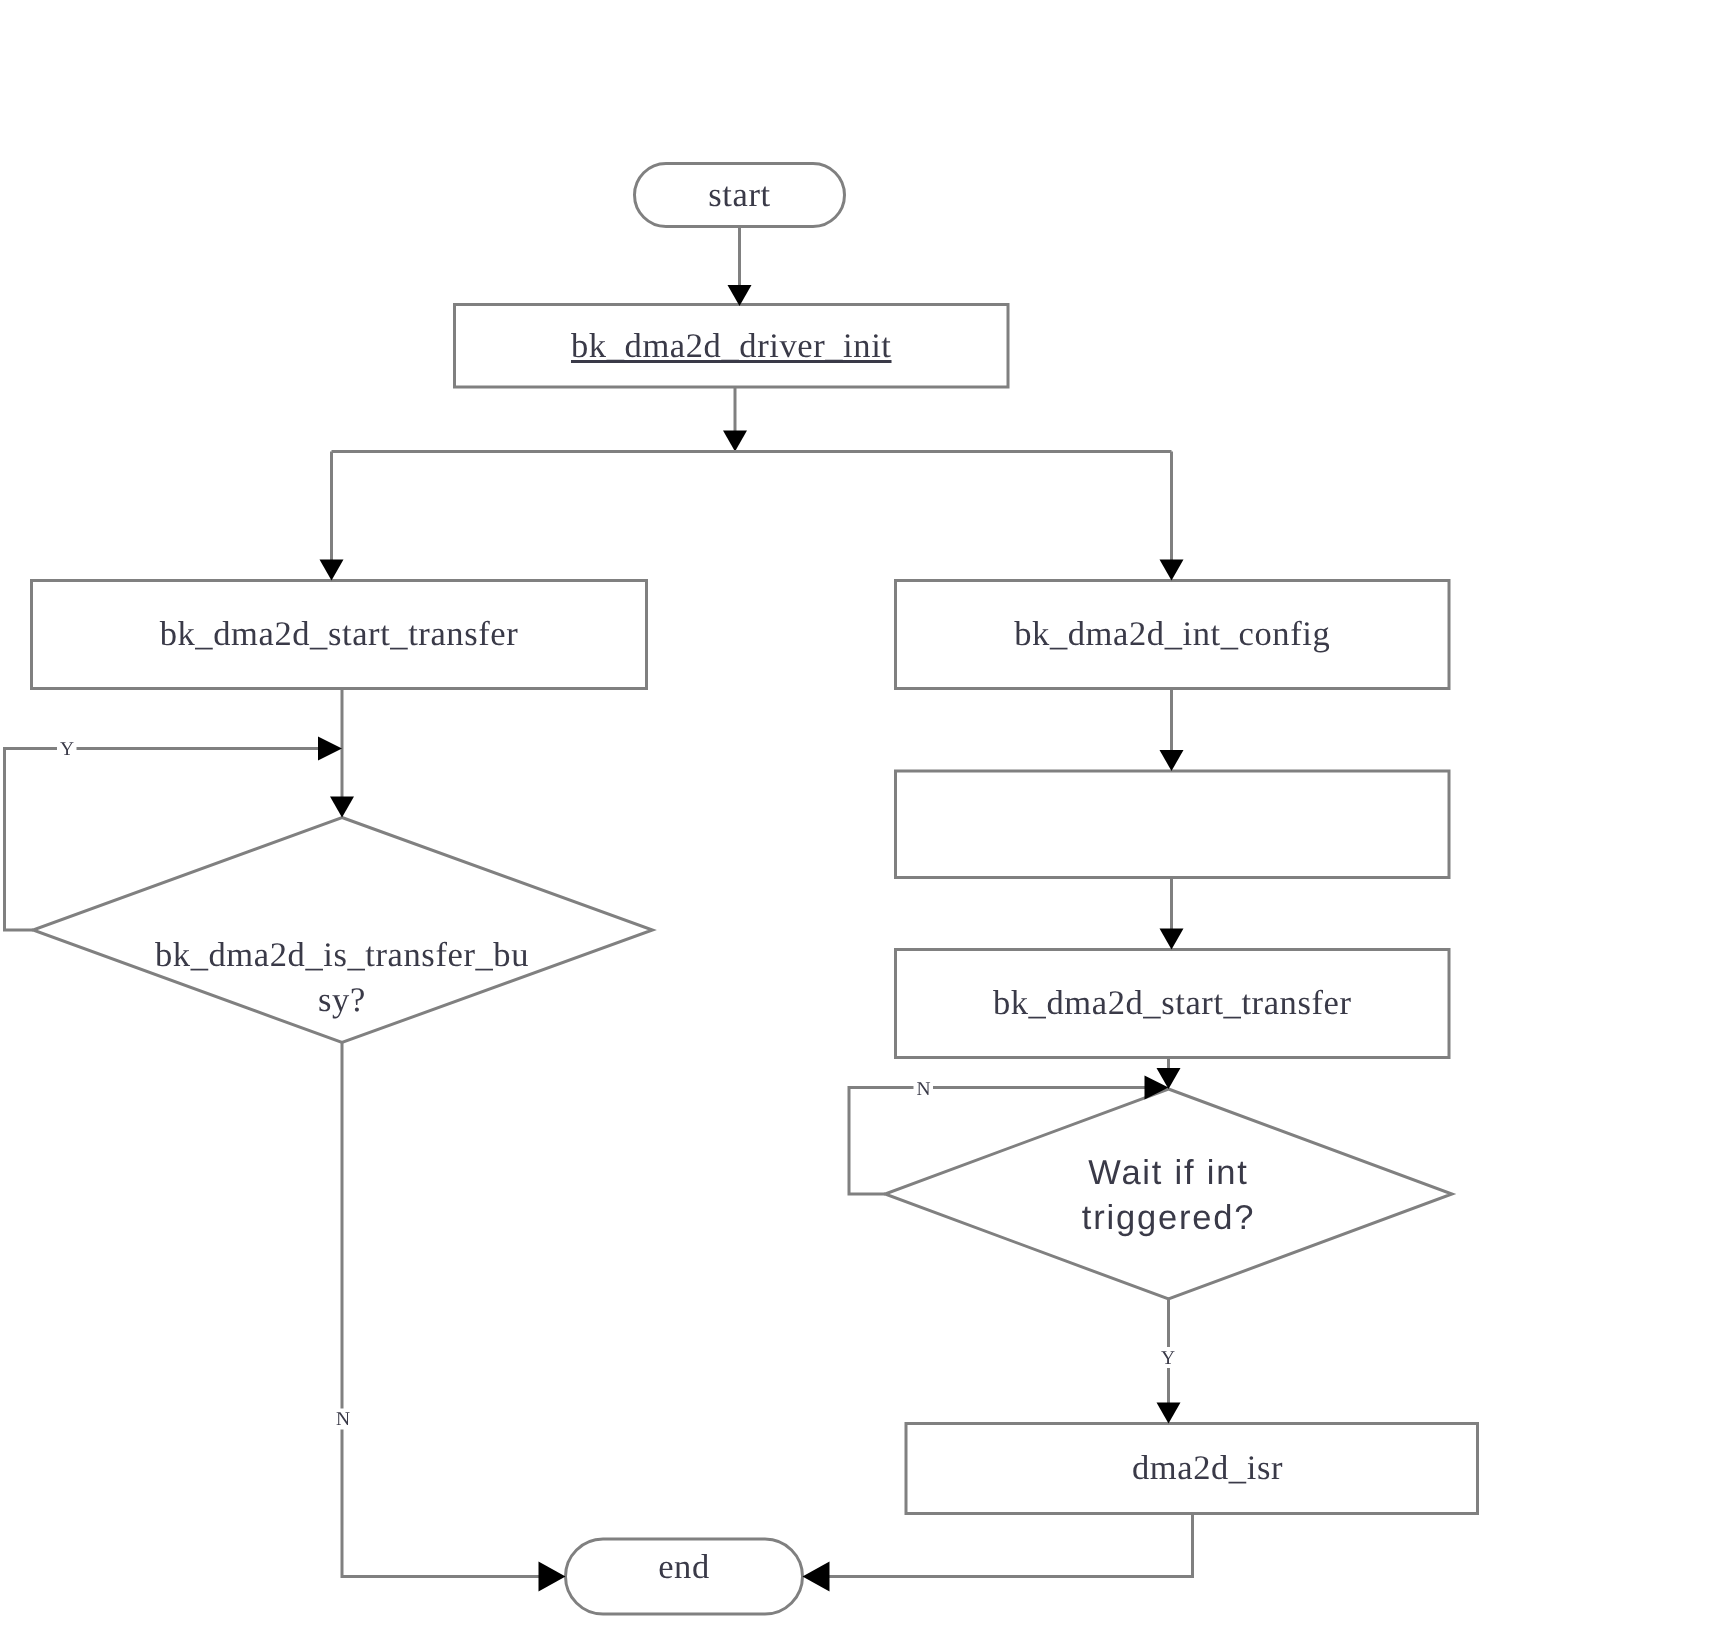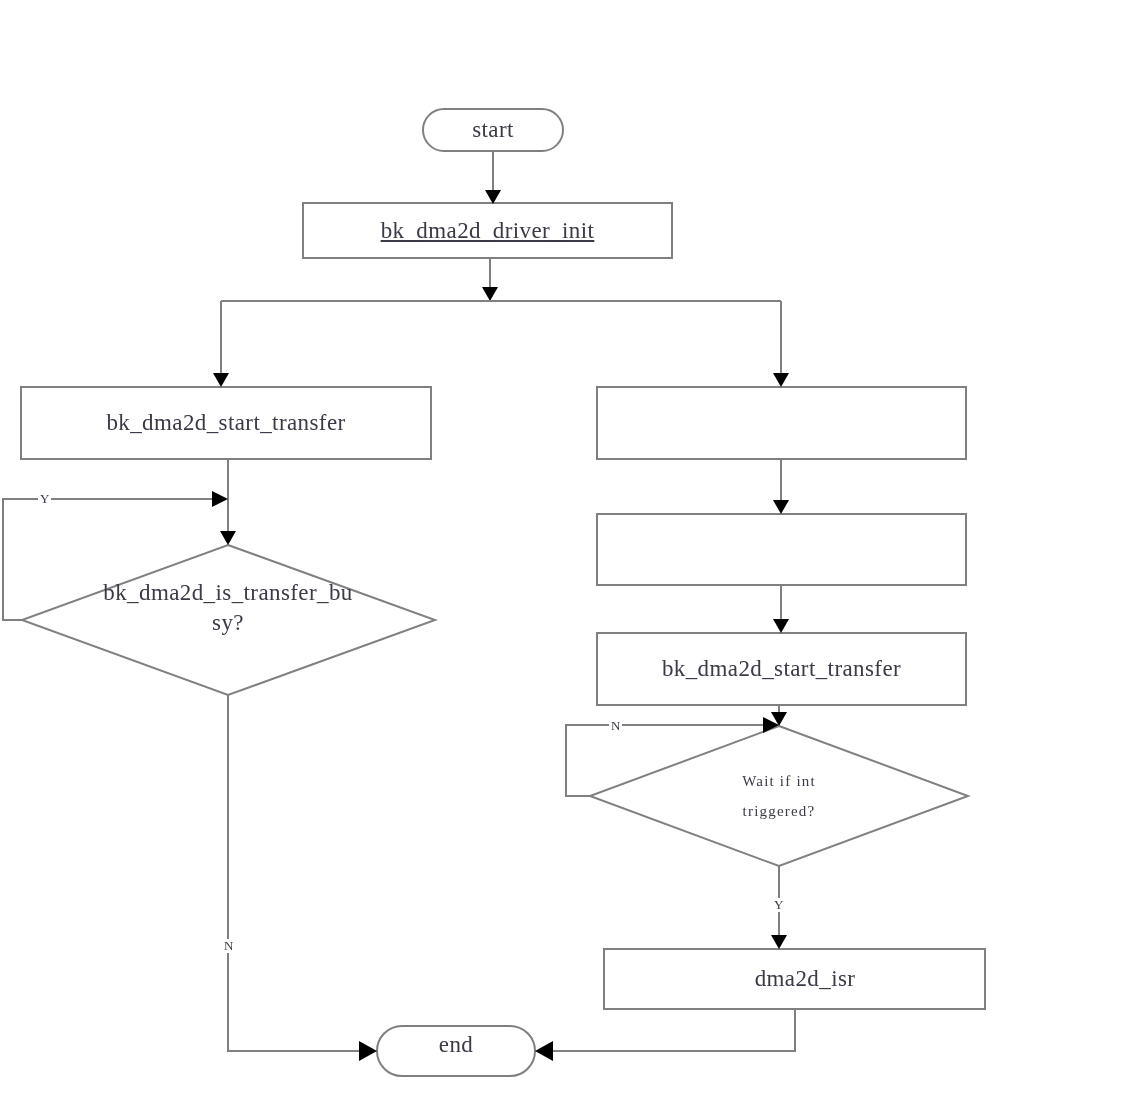--- a/index.html
+++ b/index.html
@@ -50,22 +50,22 @@
     text-align: center;
     color: #3a3a48;
     font-family: "Liberation Serif", "DejaVu Serif", serif;
     font-size: 23px;
     line-height: 30px;
     letter-spacing: 0.4px;
     white-space: pre-line;
     pointer-events: none;
   }
   .node-label.mono {
-    font-family: Liberation Serif, serif;
-    font-size: 15px;
+    font-family: Liberation Sans, sans-serif;
+    font-size: 23px;
     letter-spacing: 1.2px;
   }
   .edge-label {
     position: absolute;
     color: #3a3a48;
     font-family: "Liberation Serif", "DejaVu Serif", serif;
     font-size: 13px;
     line-height: 14px;
     background: #ffffff;
     padding: 0 2px;
@@ -141,23 +141,24 @@
     <polygon class="arrow-head" points="553,1013 553,1033 535,1023"></polygon>
 
   </svg>
 
   <div class="node-label" style="left:423px; top:81px; width:140px; height:42px;">start</div>
 
   <div class="node-label" style="left:303px; top:175px; width:369px; height:55px;text-decoration:underline;">bk_dma2d_driver_init</div>
 
   <div class="node-label" style="left:21px; top:359px; width:410px; height:72px;">bk_dma2d_start_transfer</div>
 
-  <div class="node-label" style="left:58px; top:540px; width:340px; height:80px;">bk_dma2d_is_transfer_bu
+  <div class="node-label" style="left:58px; top:584px; width:340px; height:80px;">bk_dma2d_is_transfer_bu
 sy?</div>
 
+  <div class="node-label" style="left:597px; top:359px; width:369px; height:72px;">bk_dma2d_int_config</div>
 
 
   <div class="node-label" style="left:597px; top:605px; width:369px; height:72px;">bk_dma2d_start_transfer</div>
 
   <div class="node-label mono" style="left:639px; top:729px; width:280px; height:78px;">Wait if int
 triggered?</div>
 
   <div class="node-label" style="left:604px; top:921px; width:402px; height:60px;">dma2d_isr</div>
 
   <div class="node-label" style="left:377px; top:998px; width:158px; height:37px;">end</div>

